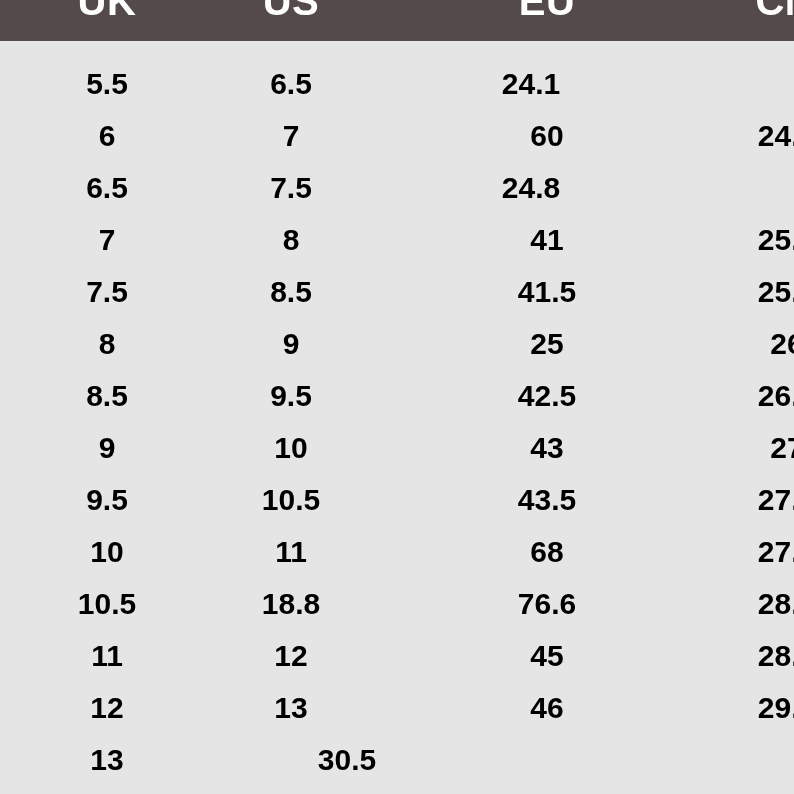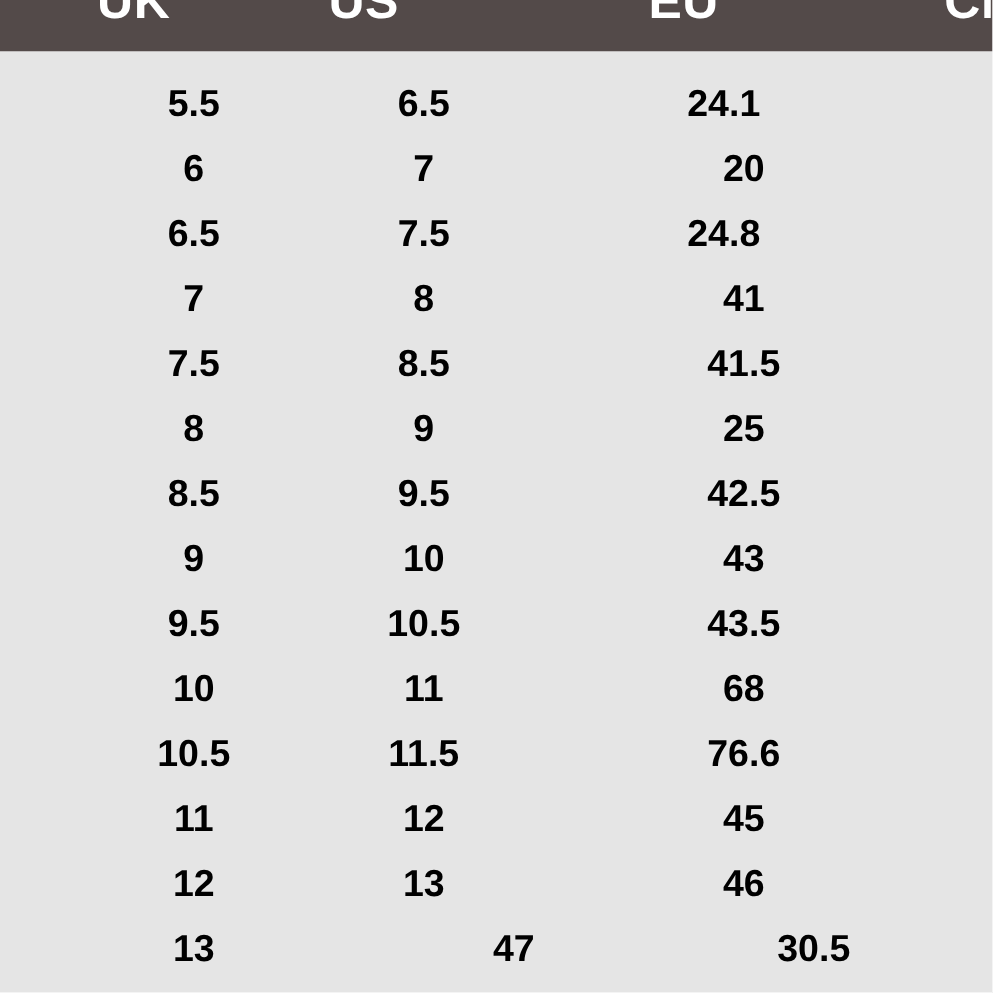--- a/index.html
+++ b/index.html
@@ -52,21 +52,20 @@
     top: 41px;
     left: 0;
     width: 794px;
   }
   .table-row {
     display: flex;
     align-items: center;
     height: 52px;
     width: 728px;
     box-sizing: border-box;
-    padding-left: 48px;
   }
   .body-cell {
     flex: 0 0 auto;
     text-align: center;
     color: #000000;
     font-size: 30px;
     font-weight: bold;
     line-height: 52px;
     white-space: nowrap;
     font-family: "Liberation Sans", "DejaVu Sans", sans-serif;
@@ -97,21 +96,21 @@
 
     <div class="table-row">
       <div class="body-cell col-0">5.5</div>
       <div class="body-cell col-1">6.5</div>
       <div class="body-cell col-3">24.1</div>
     </div>
 
     <div class="table-row">
       <div class="body-cell col-0">6</div>
       <div class="body-cell col-1">7</div>
-      <div class="body-cell col-2">20</div>
+      <div class="body-cell col-2">60</div>
       <div class="body-cell col-3">24.4</div>
     </div>
 
     <div class="table-row">
       <div class="body-cell col-0">6.5</div>
       <div class="body-cell col-1">7.5</div>
       <div class="body-cell col-3">24.8</div>
     </div>
 
     <div class="table-row">
@@ -158,39 +157,38 @@
 
     <div class="table-row">
       <div class="body-cell col-0">10</div>
       <div class="body-cell col-1">11</div>
       <div class="body-cell col-2">68</div>
       <div class="body-cell col-3">27.9</div>
     </div>
 
     <div class="table-row">
       <div class="body-cell col-0">10.5</div>
-      <div class="body-cell col-1">11.5</div>
+      <div class="body-cell col-1">18.8</div>
       <div class="body-cell col-2">76.6</div>
       <div class="body-cell col-3">28.3</div>
     </div>
 
     <div class="table-row">
       <div class="body-cell col-0">11</div>
       <div class="body-cell col-1">12</div>
       <div class="body-cell col-2">45</div>
       <div class="body-cell col-3">28.6</div>
     </div>
 
     <div class="table-row">
       <div class="body-cell col-0">12</div>
       <div class="body-cell col-1">13</div>
       <div class="body-cell col-2">46</div>
       <div class="body-cell col-3">29.5</div>
     </div>
 
     <div class="table-row">
       <div class="body-cell col-0">13</div>
-      <div class="body-cell col-2">47</div>
       <div class="body-cell col-3">30.5</div>
     </div>
 
   </div>
 </div>
 
 </body></html>

